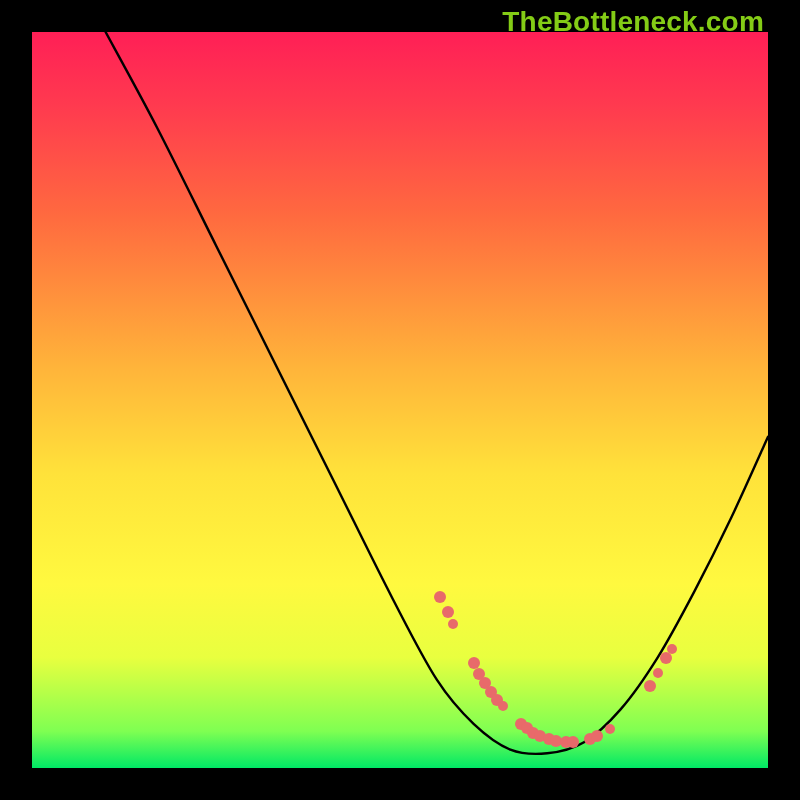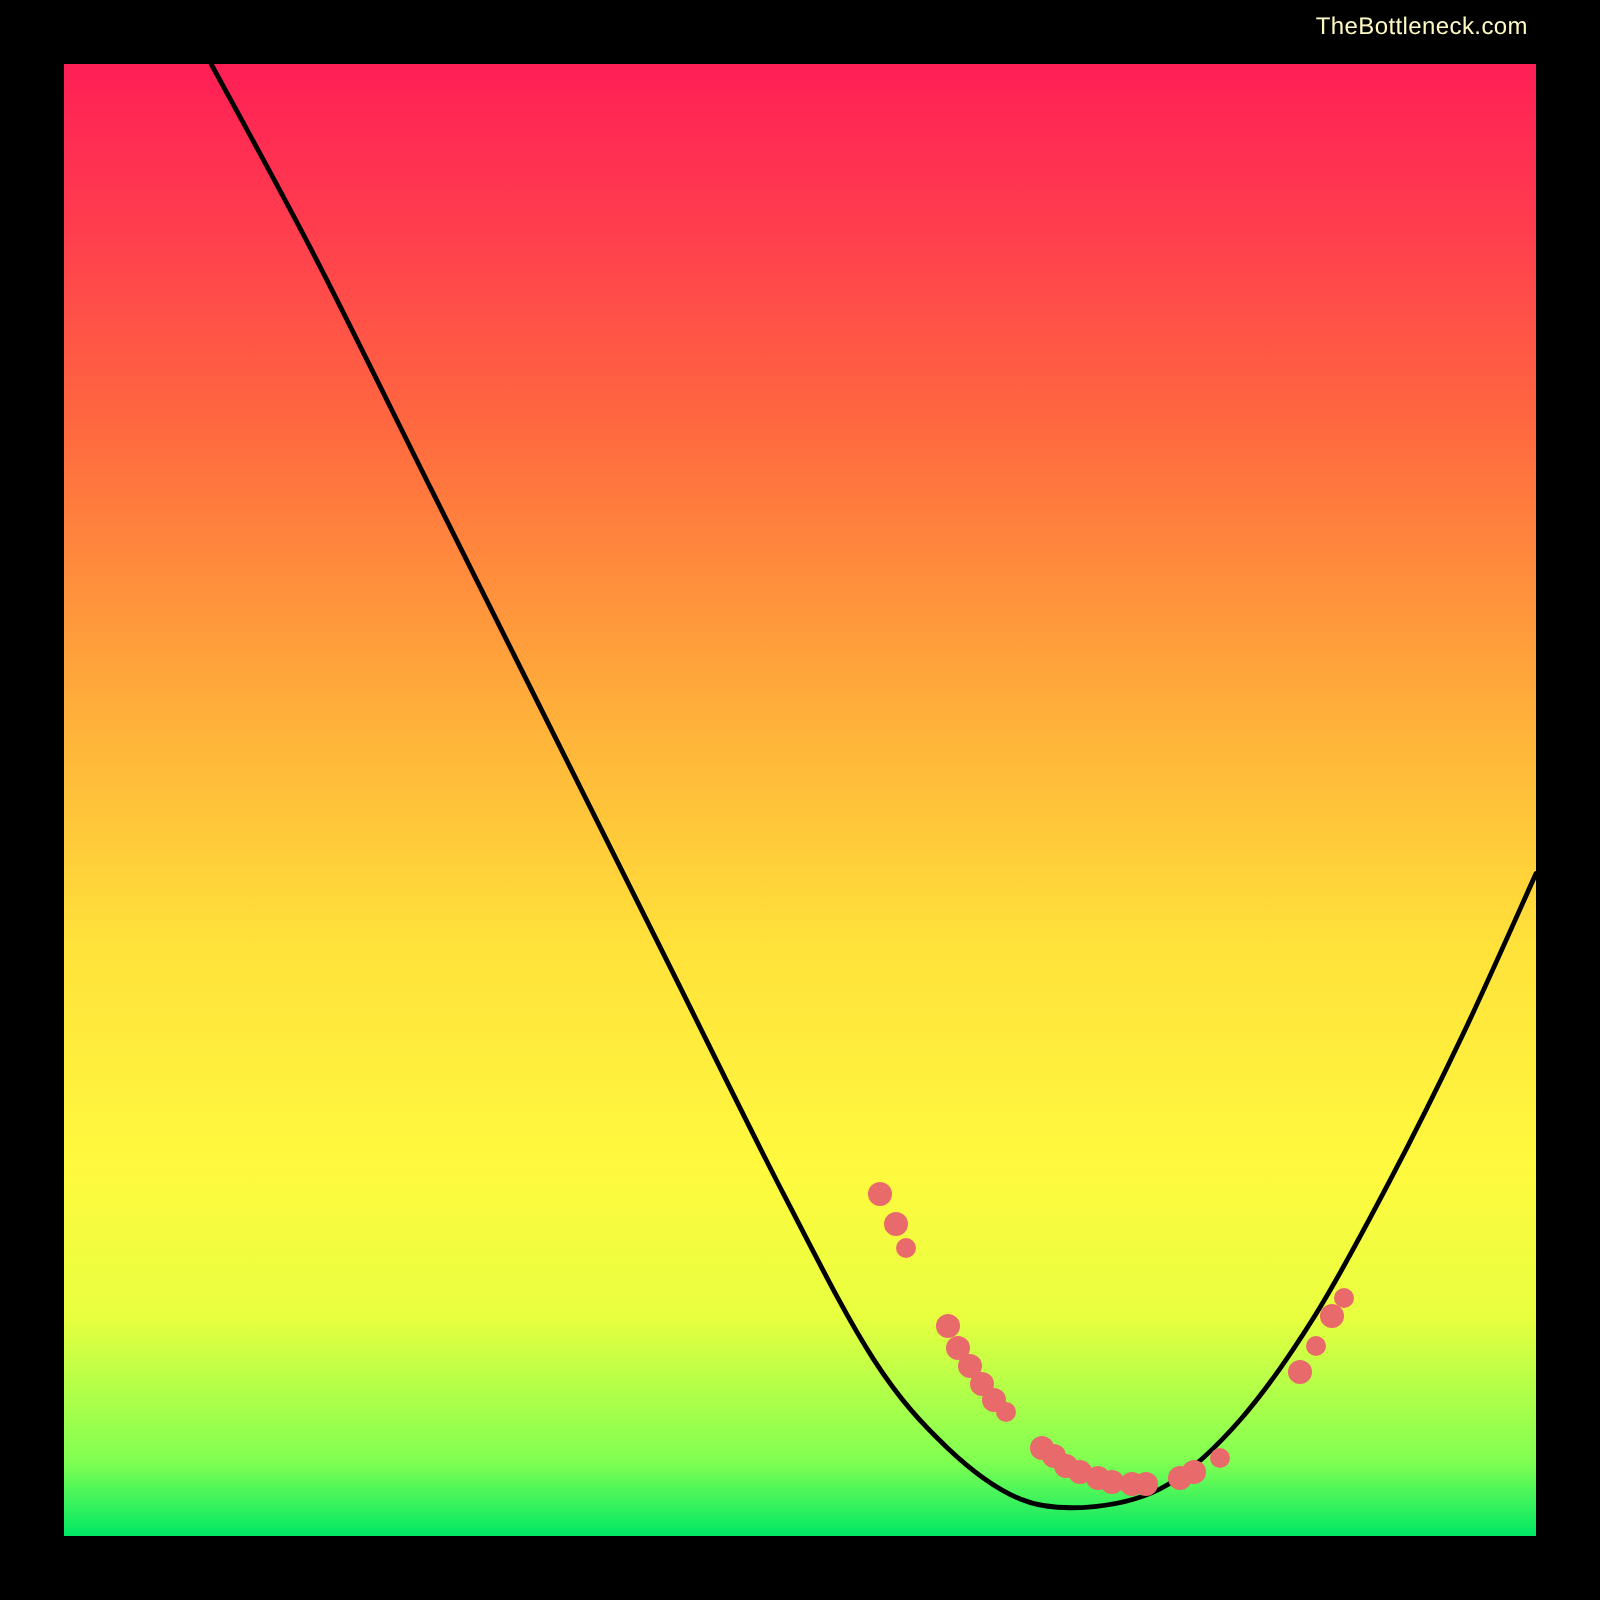--- a/index.html
+++ b/index.html
@@ -32,23 +32,23 @@
       #fff93f 75%,
       #e8ff3f 85%,
       #7fff52 95%,
       #00e865 100%
     );
   }
   .attribution{
     position:absolute;
     top:6px;
     right:36px;
-    color:#fef9c3;
-    font-size:12px;
-    font-weight:400;
+    color:#84cc16;
+    font-size:28px;
+    font-weight:700;
     letter-spacing:0.2px;
     font-family:Arial,Helvetica,sans-serif;
   }
   svg.curve{
     position:absolute;
     inset:0;
     width:736px;
     height:736px;
     overflow:visible;
   }

